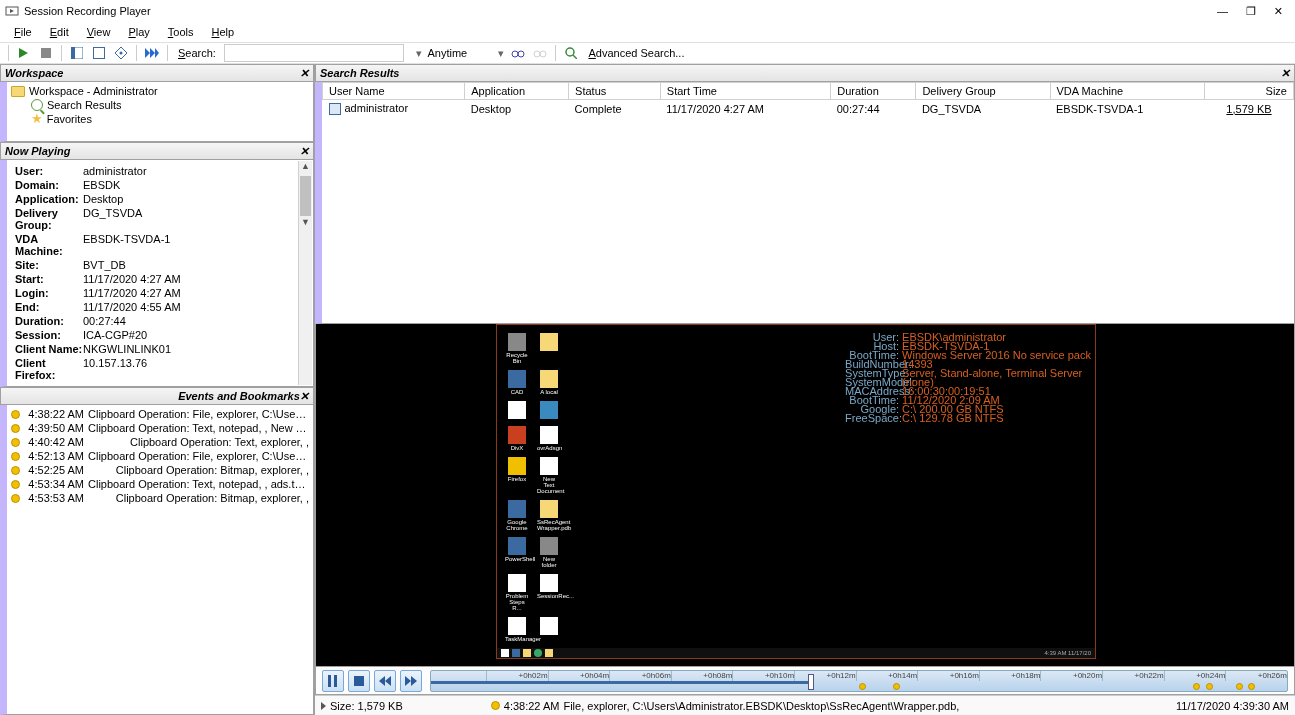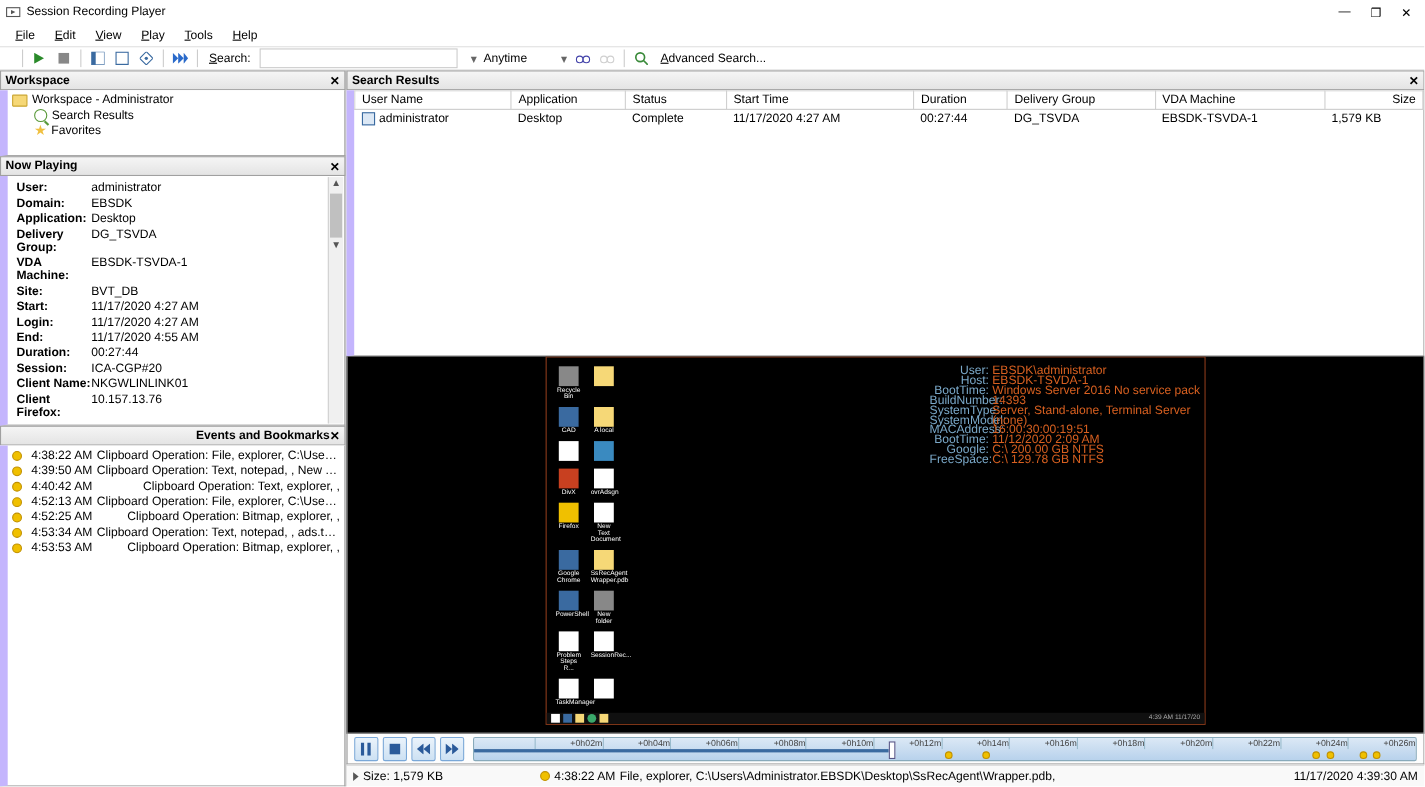--- a/index.html
+++ b/index.html
@@ -8,33 +8,33 @@
 .titlebar { height: 22px; display: flex; align-items: center; padding: 0 4px; background: #fff; }
 .titlebar .icon { width: 16px; height: 16px; margin-right: 4px; display:inline-flex; align-items:center; justify-content:center; }
 .titlebar .title { flex: 1; }
 .titlebar .ctrls { display: flex; gap: 18px; padding-right: 8px; }
 .titlebar .ctrls span { cursor: default; }
 
 .menubar { height: 20px; display: flex; align-items: center; padding: 0 6px; gap: 2px; background: #fff; }
 .menubar .mi { padding: 2px 8px; }
 .menubar .mi u { text-decoration: underline; }
 
-.toolbar { height: 22px; display: flex; align-items: center; padding: 0 18px; gap: 4px; background: #fff; border-top:1px solid #e0e0e0; border-bottom:1px solid #e0e0e0;}
+.toolbar { height: 22px; display: flex; align-items: center; padding: 0 6px; gap: 4px; background: #fff; border-top:1px solid #e0e0e0; border-bottom:1px solid #e0e0e0;}
 .toolbar .sep { width: 1px; height: 16px; background: #ccc; margin: 0 2px; }
 .toolbar .tb { width: 18px; height: 18px; display:inline-flex; align-items:center; justify-content:center; }
 .toolbar .lbl { margin: 0 4px; }
 .toolbar .lbl u { text-decoration: underline; }
 .toolbar .searchbox { width: 180px; height: 18px; border: 1px solid #ccc; }
 .toolbar .combo { width: 80px; height: 18px; border: none; display:flex; align-items:center; justify-content:space-between; padding:0 2px;}
 
 .main { flex: 1; display: flex; min-height: 0; }
 .left { width: 315px; display: flex; flex-direction: column; border-right: 1px solid #a0a0a0; }
 .right { flex: 1; display: flex; flex-direction: column; min-width:0; }
 
-.panel-header { height: 18px; background: linear-gradient(#f5f5f5,#e4e4e4); border: 1px solid #a0a0a0; display: flex; align-items: center; padding: 0 4px; font-weight: bold; }
+.panel-header { height: 18px; background: linear-gradient(#f5f5f5,#e4e4e4); border: 1px solid #a0a0a0; display: flex; align-items: center; padding: 0 4px; font-weight: bold; font-style: italic; }
 .panel-header .x { cursor: default; }
 .panel-body { background: #fff; overflow: auto; border-left:7px solid #c4b5fd; border-right:1px solid #a0a0a0; border-bottom:1px solid #a0a0a0;}
 
 .workspace { flex: 0 0 78px; display:flex; flex-direction:column; }
 .workspace .panel-body { flex:1; padding: 2px; }
 .tree-item { display: flex; align-items: center; padding: 1px 2px; gap: 4px; }
 .tree-item.sub { padding-left: 22px; }
 .folder-icon { width:14px; height:11px; background:#f6d877; border:1px solid #caa52f; border-radius:1px; }
 .search-icon-sm { width:12px; height:12px; border:1px solid #5a9a3a; border-radius:50%; position:relative; }
 .search-icon-sm::after{ content:""; position:absolute; width:5px; height:1.5px; background:#5a9a3a; bottom:-2px; right:-3px; transform:rotate(45deg);}
@@ -54,21 +54,21 @@
 .dot { width: 9px; height: 9px; border-radius: 50%; background: #f0c000; border:1px solid #c09000; flex-shrink:0; }
 .ev-time { width: 60px; }
 .ev-desc { flex:1; overflow:hidden; text-overflow:ellipsis; }
 
 .results { flex: 0 0 260px; display:flex; flex-direction:column; }
 .results .panel-body { flex:1; }
 .results table { width: 100%; border-collapse: collapse; }
 .results th { text-align: left; padding: 2px 6px; background: #fff; border: 1px solid #d0d0d0; font-weight: normal; }
 .results th:last-child { text-align:right; }
 .results td { padding: 2px 6px; }
-.results td:last-child { text-align:left; }
+.results td:last-child { text-align:center;text-decoration:underline; }
 .row-icon { width:12px; height:12px; border:1px solid #3a6aa0; display:inline-block; vertical-align:middle; margin-right:4px; background:#dce8f5;}
 
 .player { flex: 1; background: #000; position: relative; border:1px solid #a0a0a0; border-top:none; min-height:0; overflow:hidden;}
 .player .viewport { position:absolute; left:180px; top:0; width:600px; height:335px; border:1px solid #8a3a1a; }
 .player .deskicons { position:absolute; left:8px; top:8px; display:grid; grid-template-columns: 28px 28px; gap: 6px 4px; }
 .player .di { width:24px; text-align:center; }
 .player .di .ibox{ width:18px; height:18px; margin:0 auto 1px; }
 .player .di .lbl { font-size:6px; color:#fff; line-height:6px; }
 .player .sysinfo { position:absolute; right:4px; top:8px; font-size:7px; color:#d86020; line-height:9px; font-family:Consolas,monospace; }
 .player .sysinfo .k{ color:#7aa8c8; display:inline-block; width:54px; text-align:right; margin-right:3px;}

